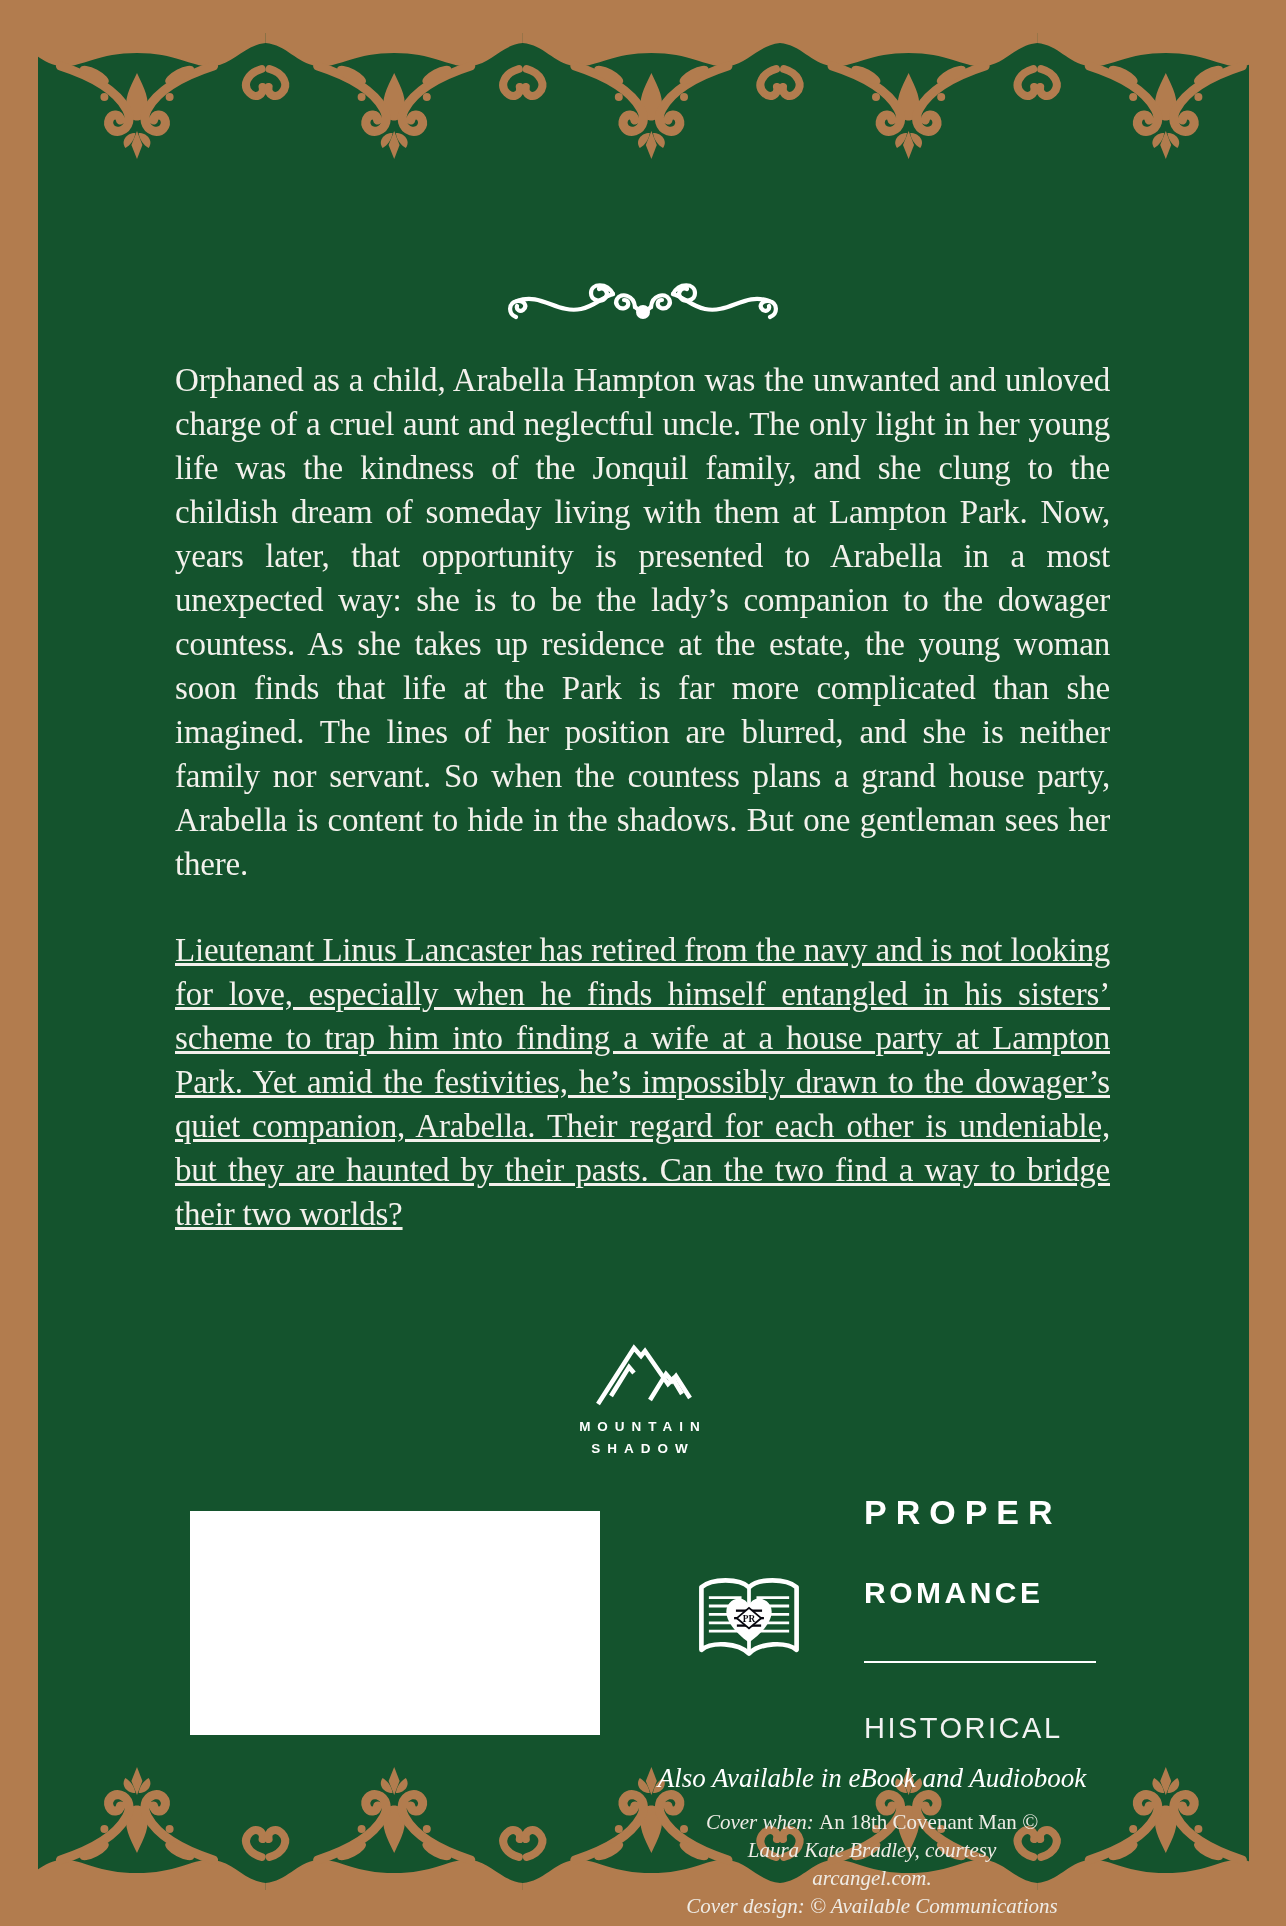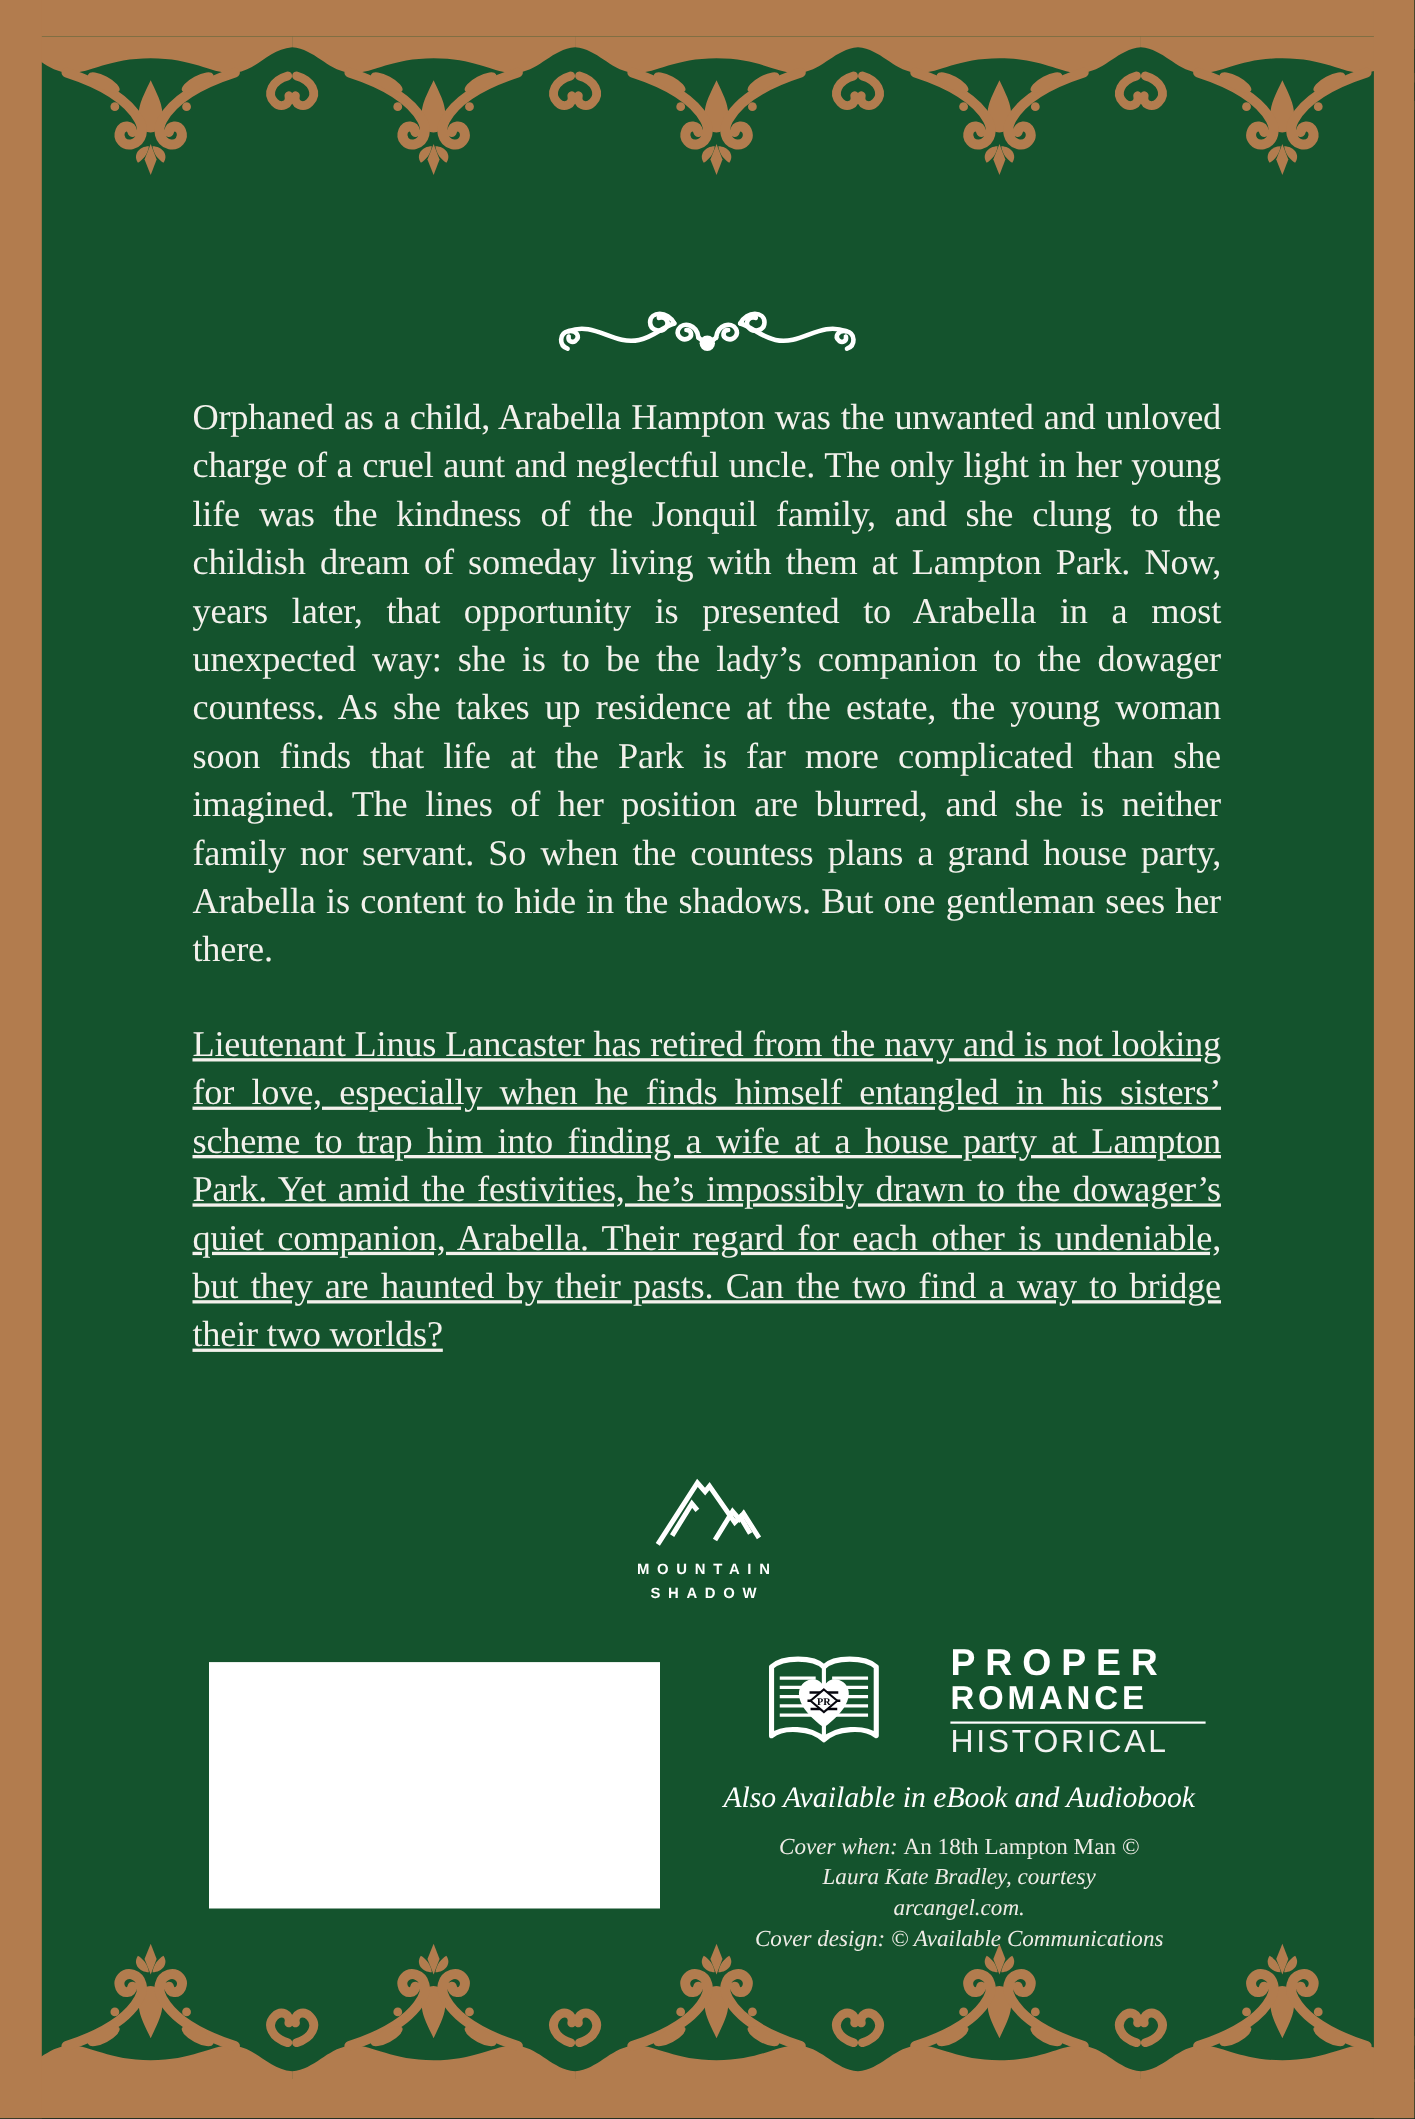--- a/index.html
+++ b/index.html
@@ -20,21 +20,21 @@
   .synopsis p{margin:0;}
   .synopsis p + p{margin-top:42px;text-decoration:underline;}
   
   .sm-block{position:absolute;left:0;top:1338px;width:1286px;text-align:center;}
   .sm-word{font-family:"Liberation Sans",sans-serif;font-weight:bold;font-size:13.5px;
            letter-spacing:7px;color:#ffffff;margin-top:7px;}
   
   .barcode{position:absolute;left:190px;top:1511px;width:410px;height:224px;background:#ffffff;}
   .imprint-col{position:absolute;left:648px;top:1496px;width:448px;text-align:center;}
   .pr-row{display:flex;align-items:center;justify-content:center;gap:14px;}
-  .pr-text{display:flex;flex-direction:column;align-items:flex-start;text-align:left;}
+  .pr-text{display:flex;flex-direction:column;align-items:flex-start;text-align:left;gap:48px;}
   .pr-w1{font-family:"Liberation Sans",sans-serif;font-weight:bold;font-size:34px;
          letter-spacing:9px;line-height:32px;color:#fff;}
   .pr-w2{font-family:"Liberation Sans",sans-serif;font-weight:bold;font-size:30px;
          letter-spacing:3.5px;line-height:33px;color:#fff;}
   .pr-rule{width:232px;height:2px;background:#ffffff;margin:4px 0 3px 0;}
   .pr-w3{font-family:"Liberation Sans",sans-serif;font-weight:normal;font-size:29px;
          letter-spacing:2.5px;line-height:29px;color:#f2f2f2;}
   .avail{margin-top:20px;font-size:27px;color:#ffffff;font-style:italic;}
   .credits{margin:14px auto 0 auto;width:372px;font-size:21px;line-height:28px;
            font-style:italic;color:#efece6;}
@@ -154,18 +154,18 @@
       </svg>
       <div class="pr-text">
         <div class="pr-w1">PROPER</div>
         <div class="pr-w2">ROMANCE</div>
         <div class="pr-rule"></div>
         <div class="pr-w3">HISTORICAL</div>
       </div>
     </div>
     <div class="avail">Also Available in eBook and Audiobook</div>
     <div class="credits">
-      <div><span>Cover when: </span><span class="roman">An 18th Lampton Man </span><span>© Laura Kate Bradley, courtesy arcangel.com.</span></div>
+      <div><span>Cover when: </span><span class="roman">An 18th Covenant Man </span><span>© Laura Kate Bradley, courtesy arcangel.com.</span></div>
       <div>Cover design: © Available Communications</div>
     </div>
   </div>
 
 </div>
 
 </body></html>

